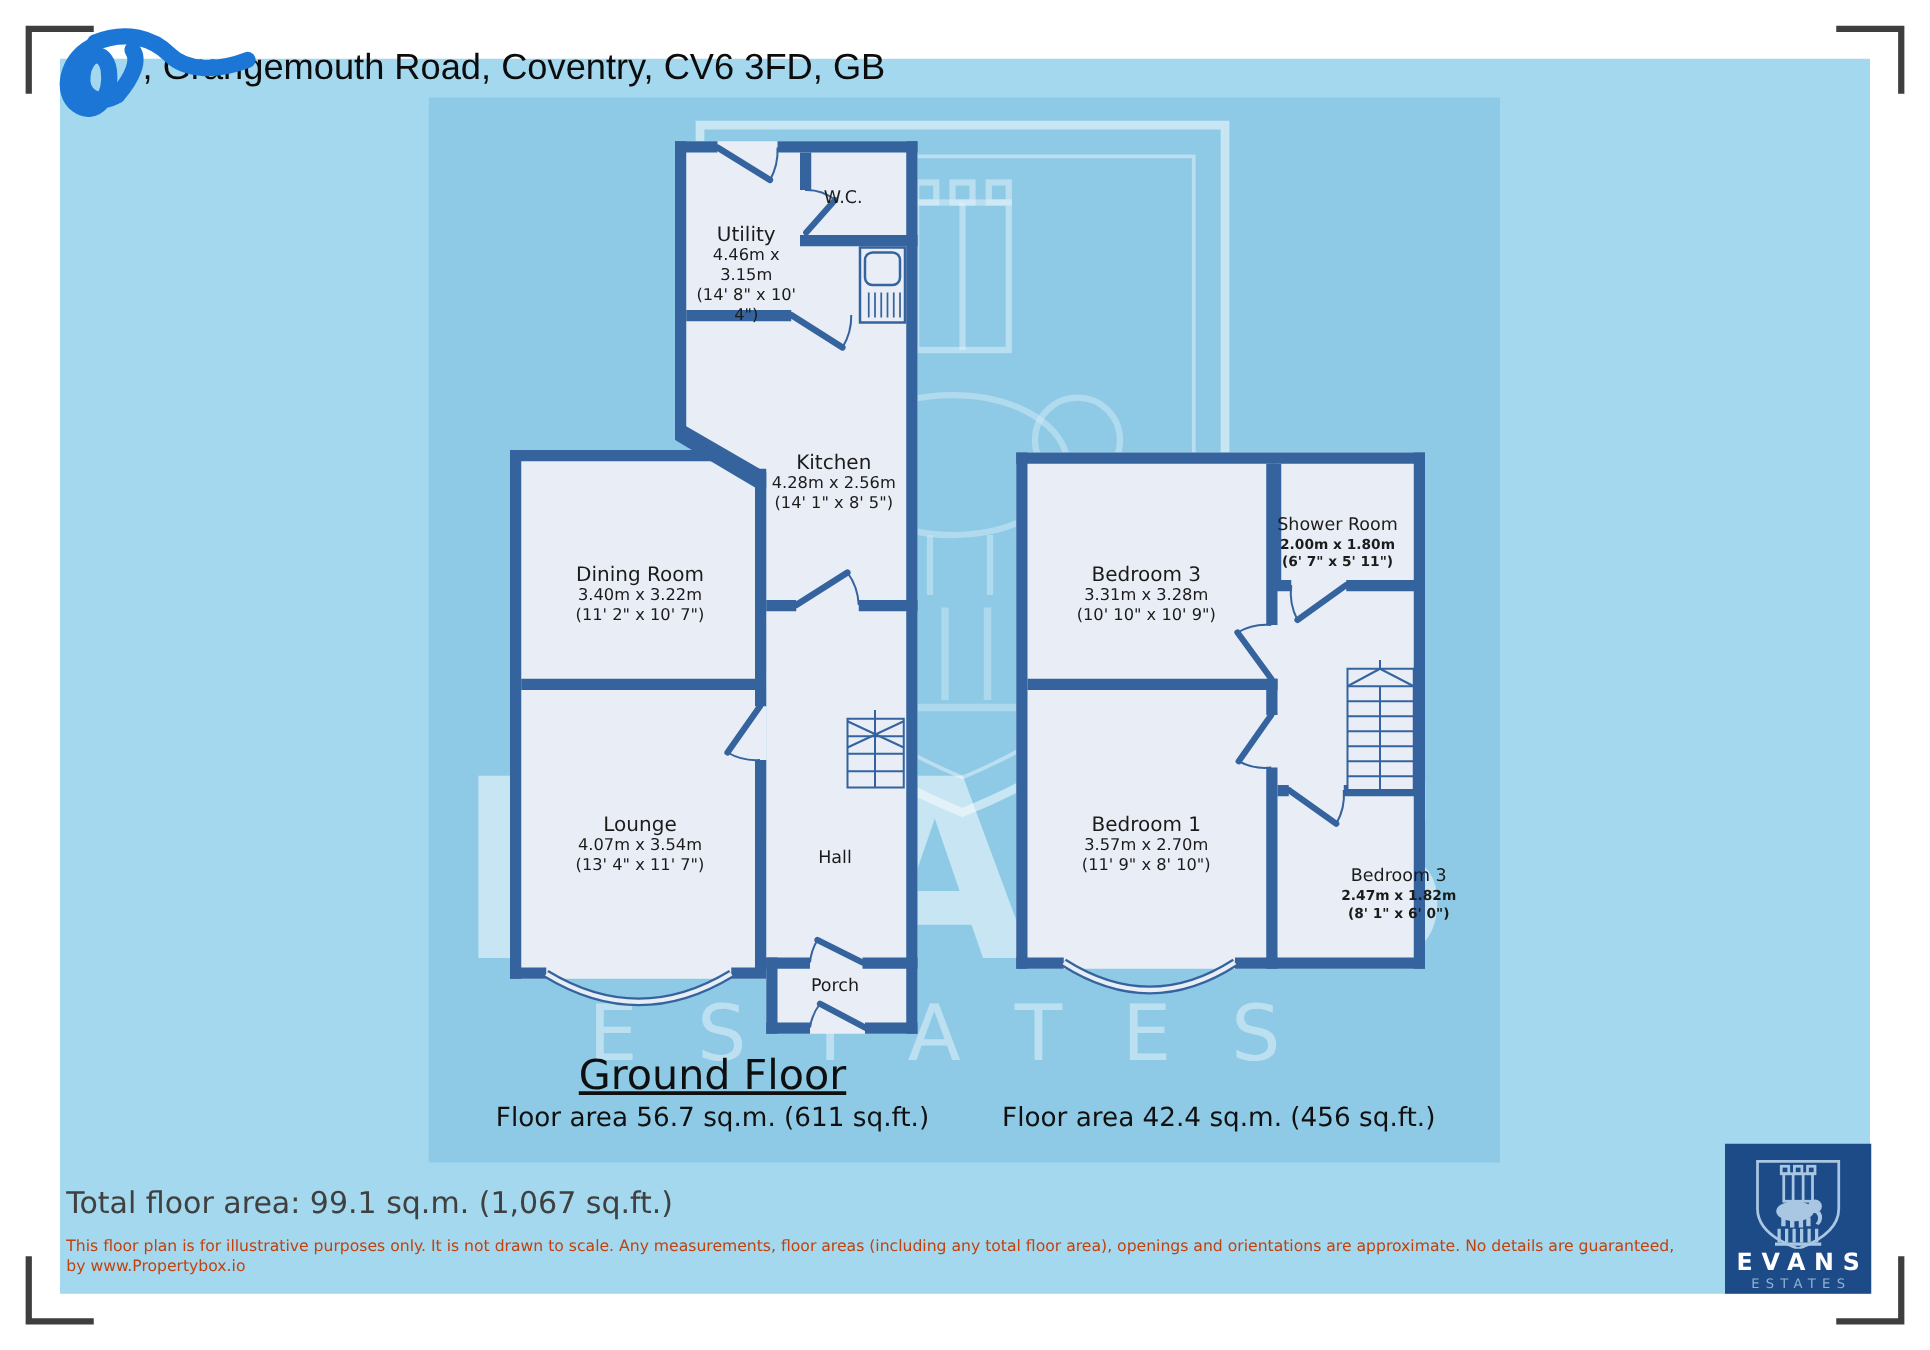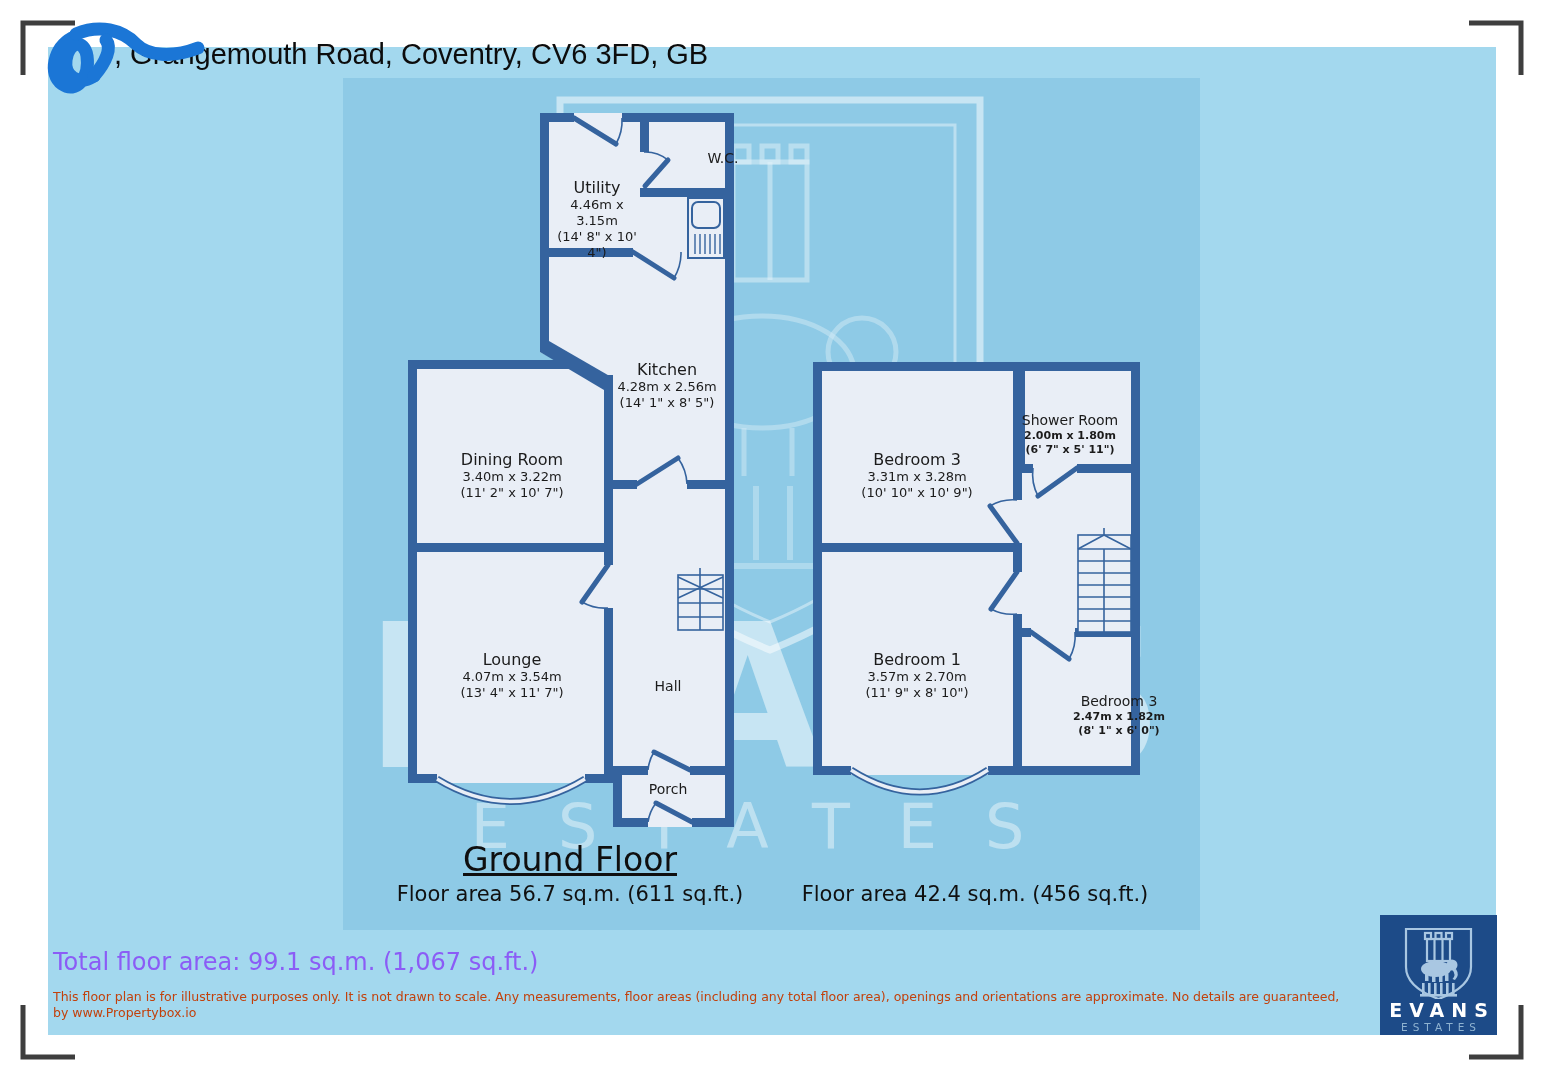--- a/index.html
+++ b/index.html
@@ -16,21 +16,21 @@
               font-family:"Liberation Sans", sans-serif;white-space:nowrap;z-index:8;}
   .scribble{position:absolute;left:42px;top:18px;z-index:9;}
   .room-label{position:absolute;text-align:center;color:#1b1b1b;z-index:6;}
   .room-label .rname{font-size:16px;line-height:19px;}
   .room-label .rdim{font-size:13px;line-height:16px;}
   .room-label.small .rname{font-size:14px;line-height:17px;}
   .room-label.small .rdim{font-size:11px;line-height:14px;font-weight:bold;}
   .room-label.tiny{font-size:14px;line-height:16px;}
   .floor-title{position:absolute;width:400px;text-align:center;font-size:33px;color:#0f0f0f;top:840px;z-index:6;text-decoration:underline;}
   .floor-area{position:absolute;width:400px;text-align:center;font-size:21px;color:#101010;top:882px;z-index:6;}
-  .total-area{position:absolute;left:53px;top:948px;font-size:24px;color:#8b5cf6;z-index:6;}
+  .total-area{position:absolute;left:53px;top:948px;font-size:24px;color:#404040;z-index:6;}
   .disclaimer{position:absolute;left:53px;top:989px;z-index:6;color:#c2410c;font-size:12.5px;line-height:15.5px;}
   .disclaimer div{white-space:nowrap;}
   .logo{position:absolute;left:1380px;top:915px;width:117px;height:120px;background:#1d4b88;z-index:7;}
   .logo-brand{position:absolute;left:0;top:84px;width:117px;text-align:center;color:#ffffff;
               font-size:19px;font-weight:bold;letter-spacing:7px;text-indent:7px;}
   .logo-sub{position:absolute;left:0;top:106px;width:117px;text-align:center;color:#8fb3d1;
             font-size:10.5px;letter-spacing:5px;text-indent:5px;}
 </style>
 </head>
 <body>
@@ -220,21 +220,21 @@
       <path d="M34,16 C58,6 80,12 94,26 C106,38 130,40 156,30"></path>
       <path d="M52,58 C64,44 70,30 64,22"></path>
     </g>
   </svg>
 
   <div class="room-label" style="left:548px;top:178px;width:98px;">
     <div class="rname">Utility</div>
     <div class="rdim">4.46m x 3.15m</div>
     <div class="rdim">(14' 8" x 10' 4")</div>
   </div>
-  <div class="room-label tiny" style="left:688px;top:150px;width:70px;">
+  <div class="room-label tiny" style="left:620px;top:150px;width:70px;text-align:right;">
     <div>W.C.</div>
   </div>
   <div class="room-label" style="left:592px;top:360px;width:150px;">
     <div class="rname">Kitchen</div>
     <div class="rdim">4.28m x 2.56m</div>
     <div class="rdim">(14' 1" x 8' 5")</div>
   </div>
   <div class="room-label" style="left:427px;top:450px;width:170px;">
     <div class="rname">Dining Room</div>
     <div class="rdim">3.40m x 3.22m</div>

